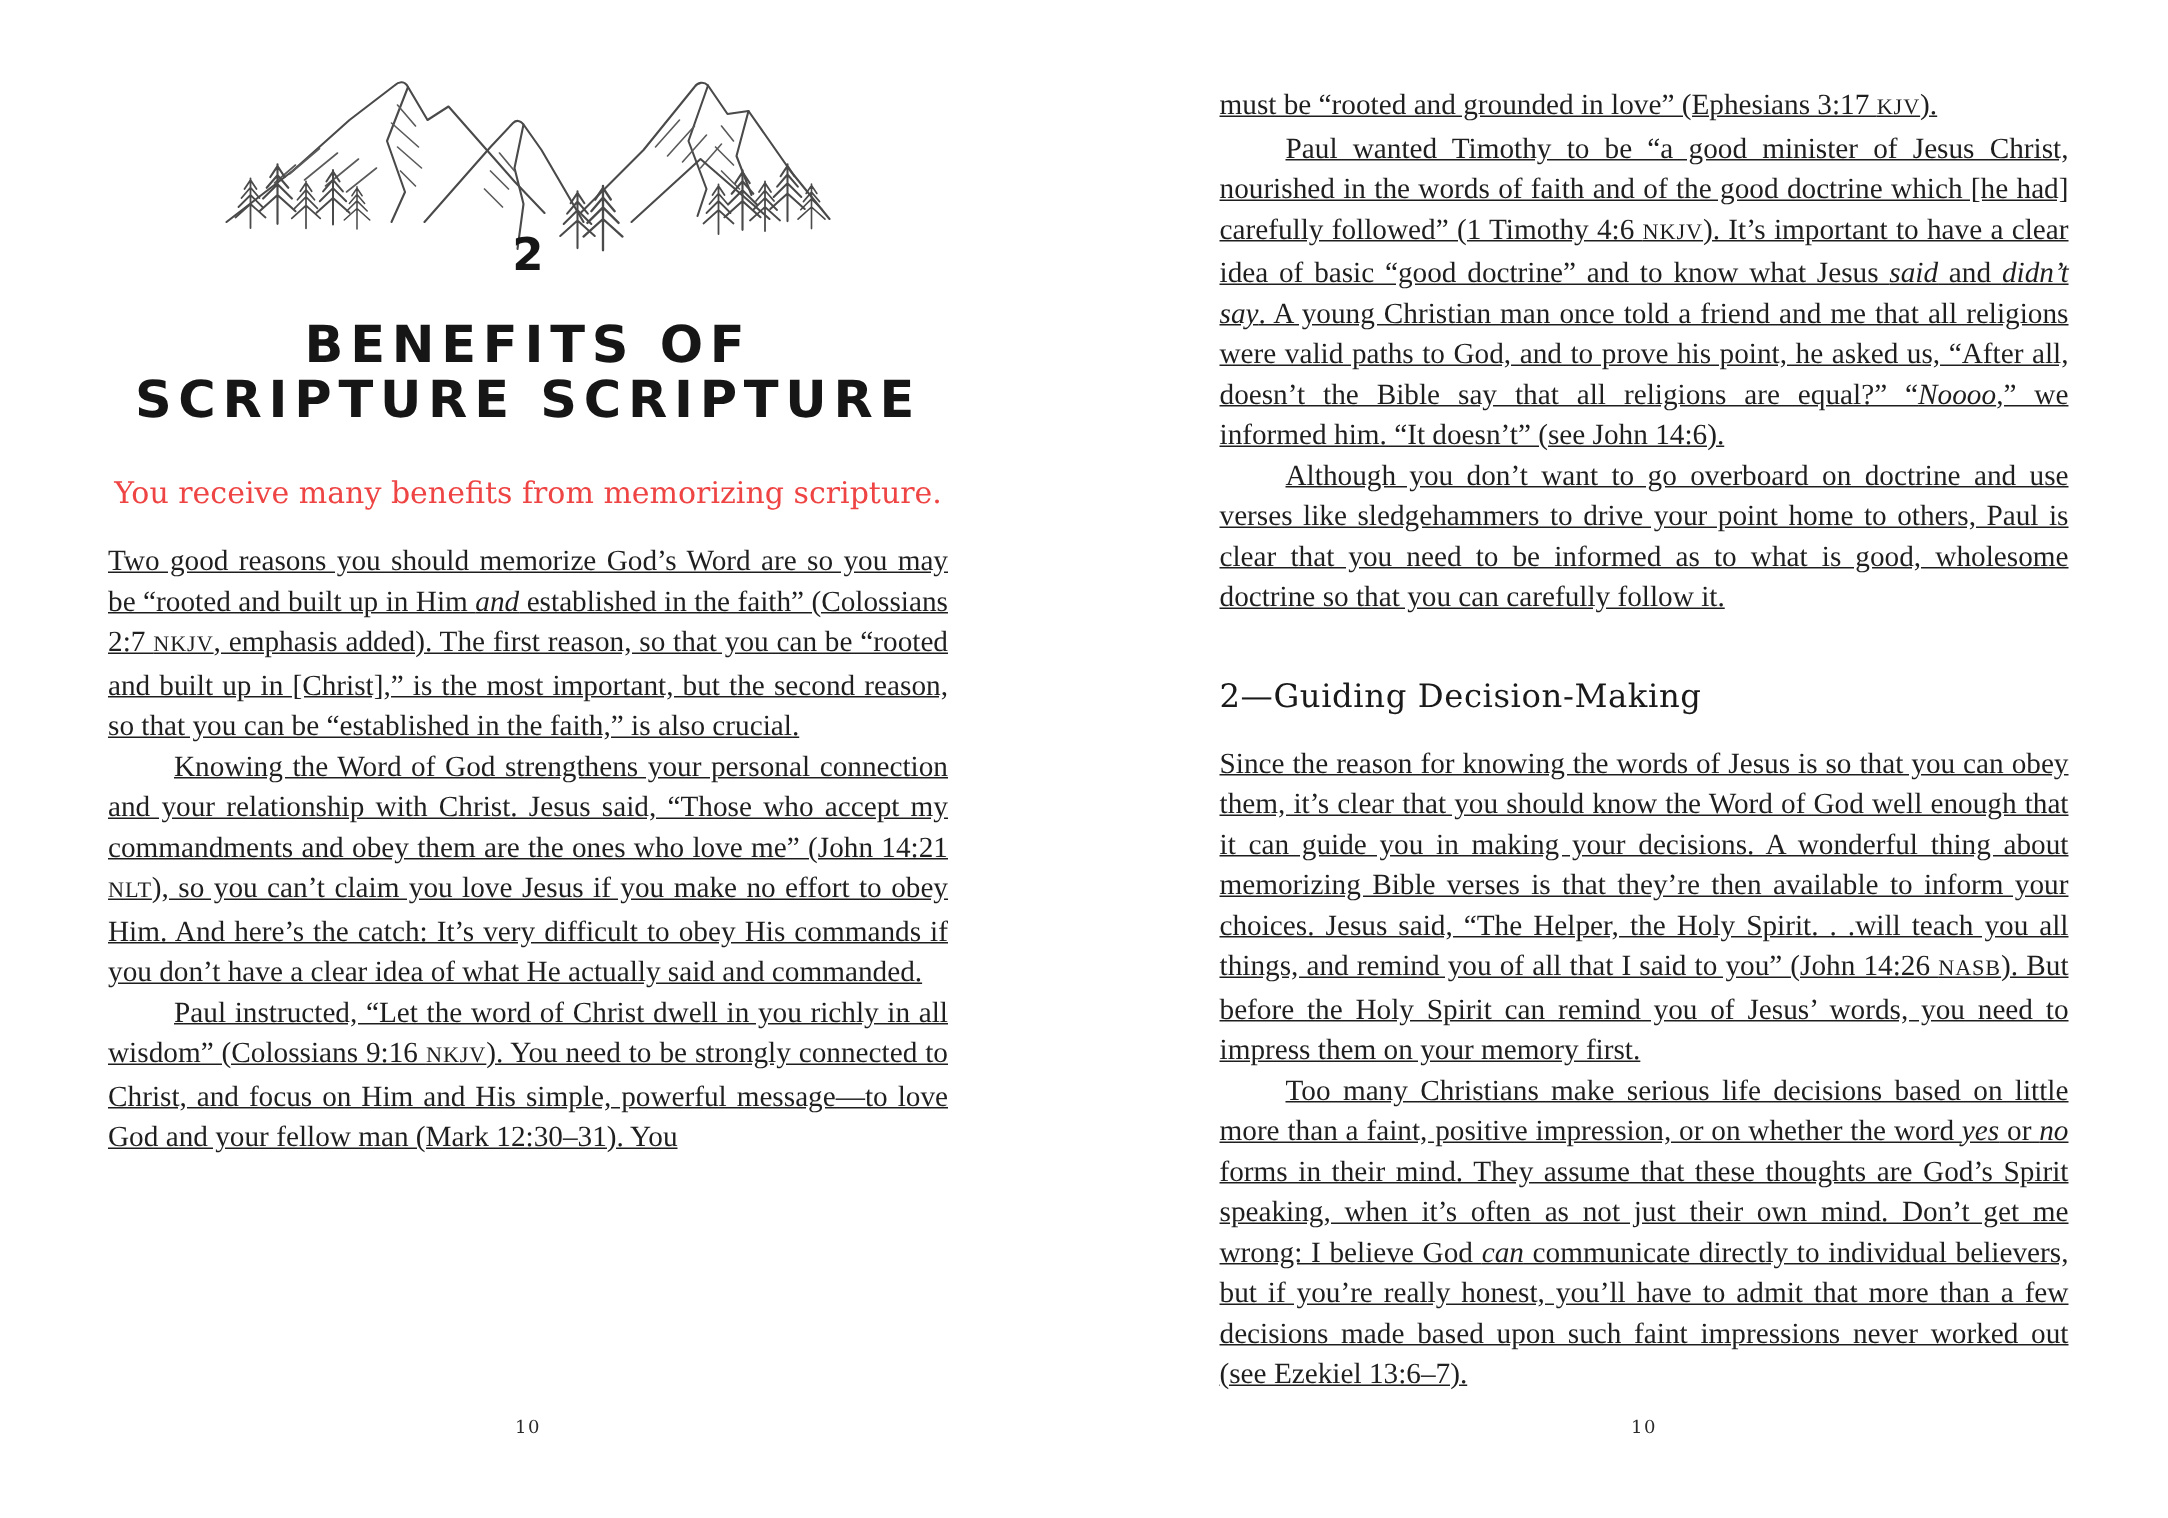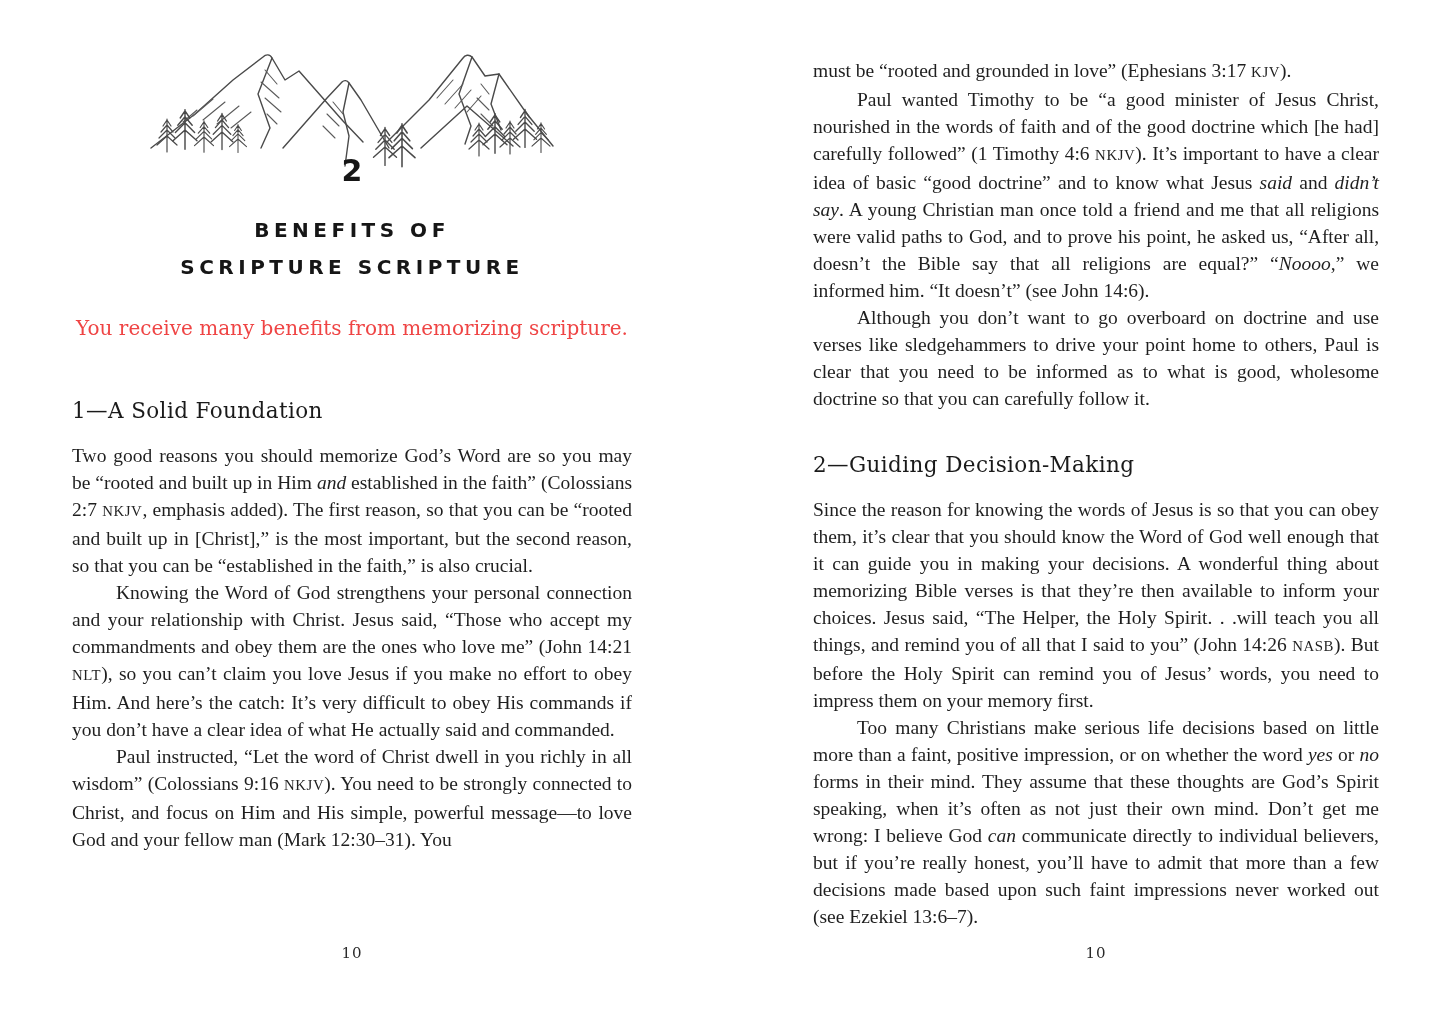--- a/index.html
+++ b/index.html
@@ -25,21 +25,21 @@
     font-weight: bold;
     font-size: 30px;
     line-height: 34px;
     color: #161616;
   }
   .chapter-title {
     margin-top: 24px;
     text-align: center;
     font-family: "DejaVu Sans", sans-serif;
     font-weight: bold;
-    font-size: 20px;
+    font-size: 34px;
     line-height: 37px;
     letter-spacing: 4.5px;
     color: #161616;
   }
   .chapter-intro {
     margin-top: 28px;
     text-align: center;
     font-family: "DejaVu Serif", serif;
     font-size: 20px;
     line-height: 28px;
@@ -48,21 +48,21 @@
   .section-heading {
     font-family: "DejaVu Serif", serif;
     font-size: 21.5px;
     font-weight: 500;
     letter-spacing: 0.4px;
     color: #1a1a1a;
   }
   .col-left  .section-heading { margin-top: 56px; }
   .col-right .section-heading { margin-top: 40px; }
 
-  .body-text { margin-top: 19px; }
+  .body-text { margin-top: 19px; text-decoration: underline; }
   .col-right .body-text-top { margin-top: 0; padding-top: 57px; }
   .body-text p {
     font-family: "Liberation Serif", serif;
     font-size: 19.5px;
     line-height: 27px;
     text-align: justify;
     color: #1f1f1f;
   }
   .body-text p.indent { text-indent: 44px; }
   .body-text .italic { font-style: italic; }
@@ -71,21 +71,21 @@
     font-size: 0.76em;
     letter-spacing: 0.6px;
   }
 
   .page-number {
     position: absolute;
     top: 944px; left: 0;
     width: 100%;
     text-align: center;
     font-family: "DejaVu Serif", serif;
-    font-size: 15px;
+    font-size: 12px;
     letter-spacing: 1px;
     color: #2a2a2a;
   }
 
   .sketch { stroke: #4a4a4a; fill: none; stroke-width: 1.4; stroke-linecap: round; stroke-linejoin: round; }
   .sketch-hatch { stroke: #5b5b5b; fill: none; stroke-width: 1.1; stroke-linecap: round; }
 </style>
 </head>
 <body>
 
@@ -139,21 +139,20 @@
 
   <div class="chapter-title">
     <div>BENEFITS OF</div>
     <div>SCRIPTURE SCRIPTURE</div>
   </div>
 
   <div class="chapter-intro">
     <div>You receive many benefits from memorizing scripture.</div>
   </div>
 
-  <div class="section-heading">1—A Solid Foundation</div>
 
   <div class="body-text">
       <p class=""><span>Two good reasons you should memorize God’s Word are so you may be “rooted and built up in Him </span><span class="italic">and</span><span> established in the faith” (Colossians 2:7 </span><span class="smallcaps">nkjv</span><span>, emphasis added). The first reason, so that you can be “rooted and built up in [Christ],” is the most important, but the second reason, so that you can be “established in the faith,” is also crucial.</span></p>
       <p class="indent"><span>Knowing the Word of God strengthens your personal connection and your relationship with Christ. Jesus said, “Those who accept my commandments and obey them are the ones who love me” (John 14:21 </span><span class="smallcaps">nlt</span><span>), so you can’t claim you love Jesus if you make no effort to obey Him. And here’s the catch: It’s very difficult to obey His commands if you don’t have a clear idea of what He actually said and commanded.</span></p>
       <p class="indent"><span>Paul instructed, “Let the word of Christ dwell in you richly in all wisdom” (Colossians 9:16 </span><span class="smallcaps">nkjv</span><span>). You need to be strongly connected to Christ, and focus on Him and His simple, powerful message—to love God and your fellow man (Mark 12:30–31). You</span></p>
     </div>
 
   <div class="page-number">10</div>
 </div>
 

